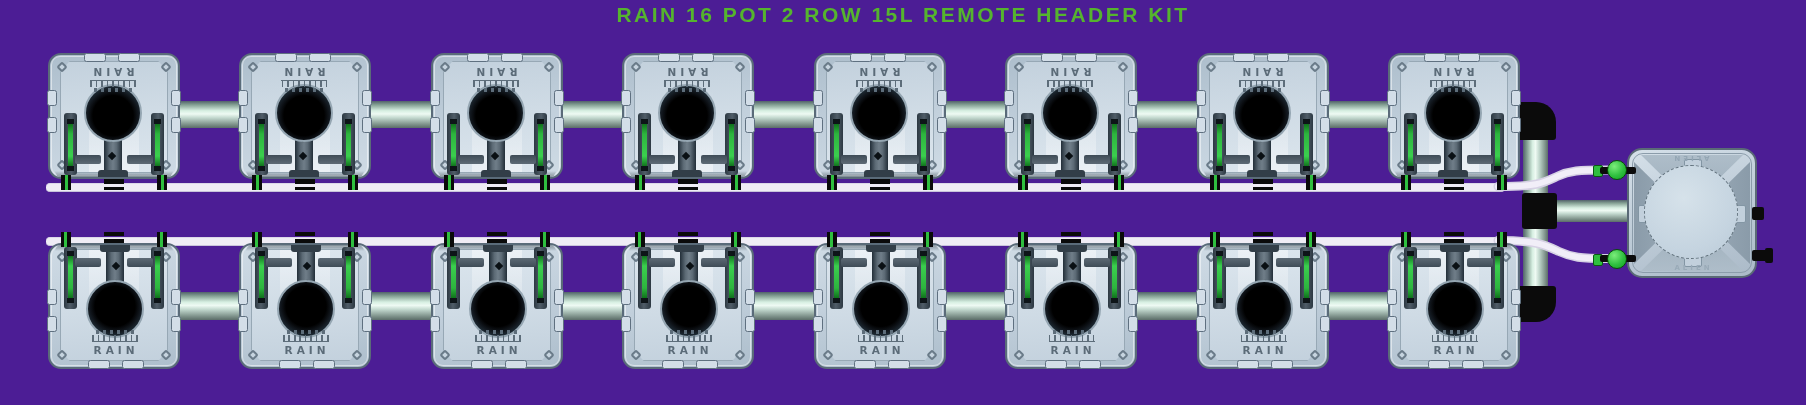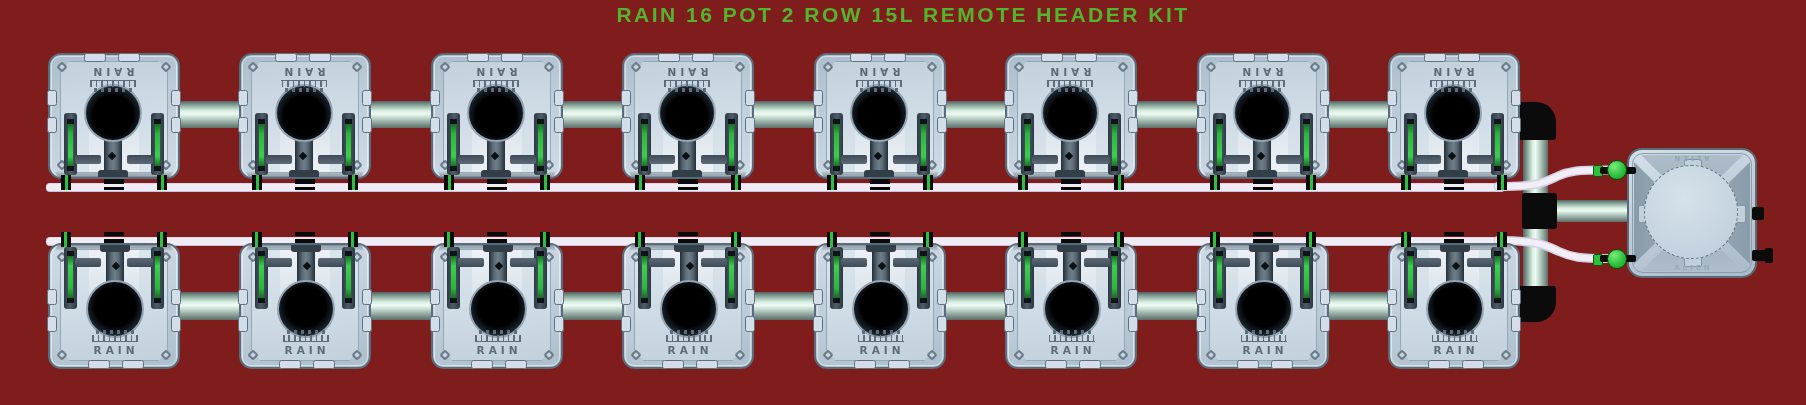--- a/index.html
+++ b/index.html
@@ -1,16 +1,16 @@
 <!DOCTYPE html>
 <html style="--title-green: #55b42e; --accent-green: #2fbf3f; --tube-white: #efecf5;"><head>
 <meta charset="utf-8">
 <style>
   html,body{margin:0;padding:0;background:#ffffff;}
-  #stage{position:relative;width:1806px;height:405px;background:#7f1d1d;overflow:hidden;
+  #stage{position:relative;width:1806px;height:405px;background:#4c1d95;overflow:hidden;
          font-family:"Liberation Sans",sans-serif;}
 
   
   .page-title{position:absolute;left:0;right:0;top:3px;text-align:center;
     font:bold 21px "Liberation Sans",sans-serif;letter-spacing:2.5px;
     color:var(--title-green,#55b42e);z-index:9;}
 
   
   .pipe-h{position:absolute;height:27px;border-radius:4px;z-index:1;
     background:linear-gradient(180deg,#51626a 0%,#84a093 14%,#d7efe2 36%,#eefaf3 48%,#c3d9cf 62%,#80948c 86%,#5b6d68 100%);}

